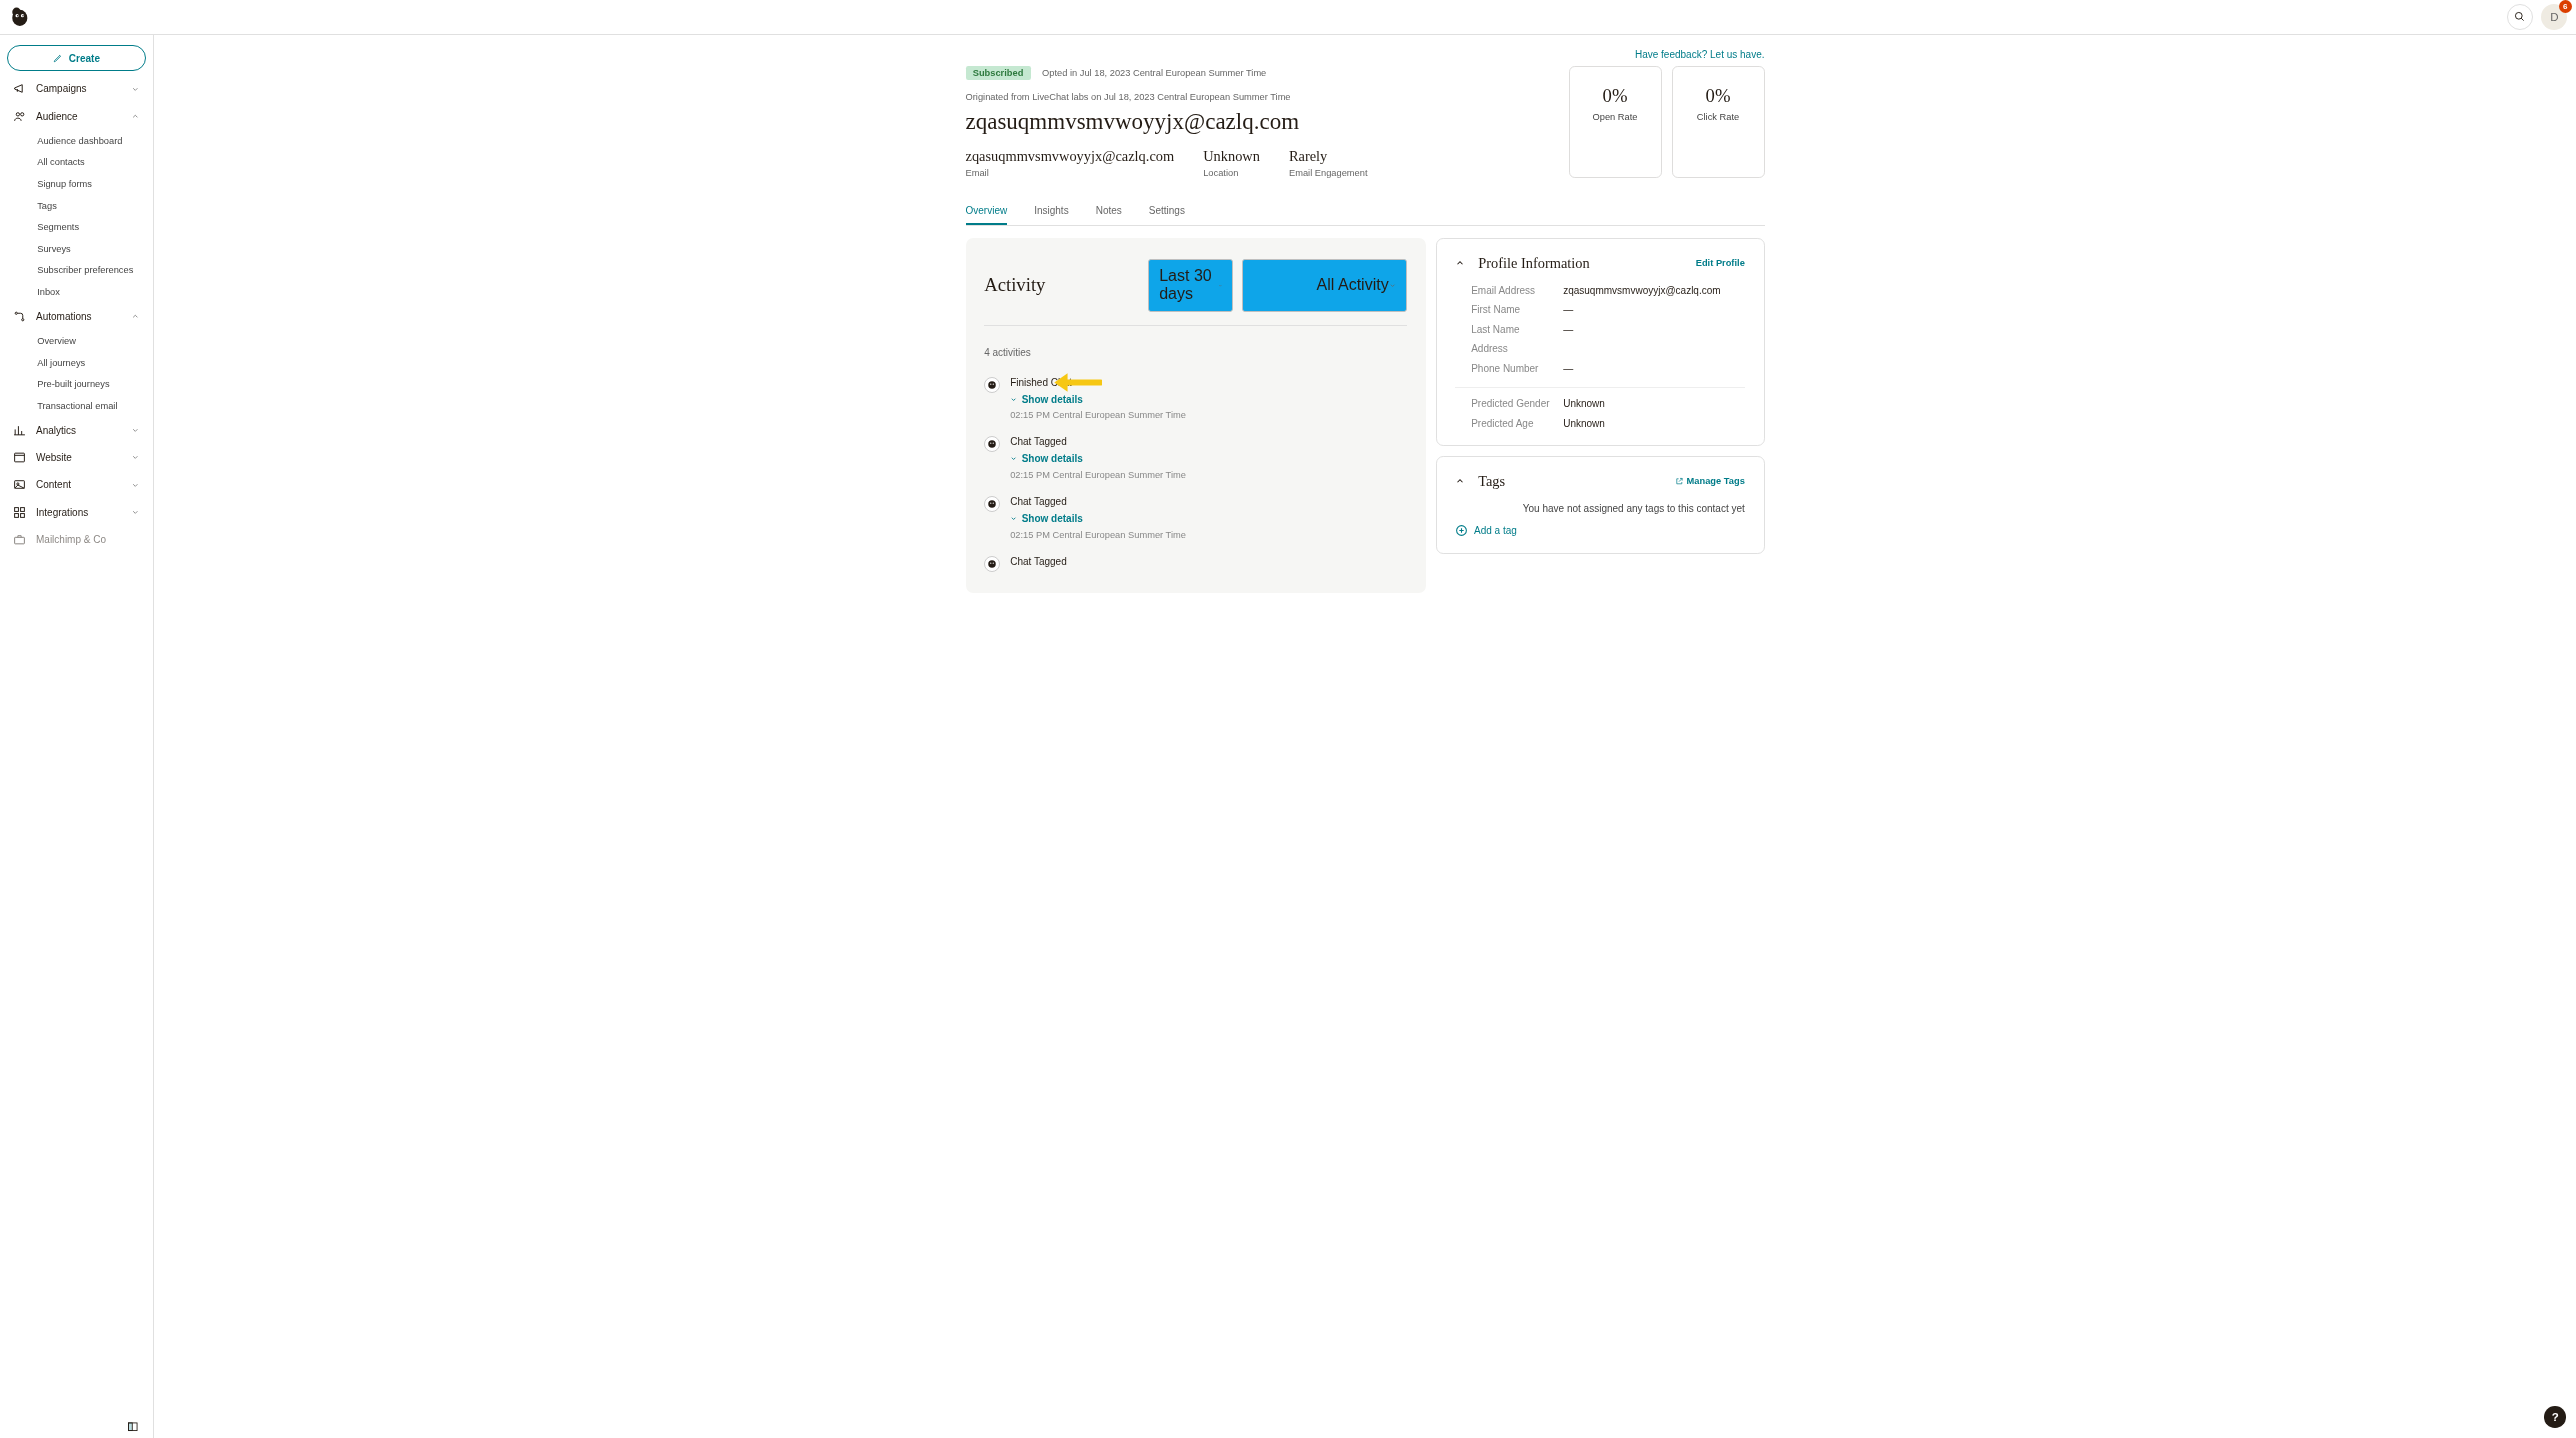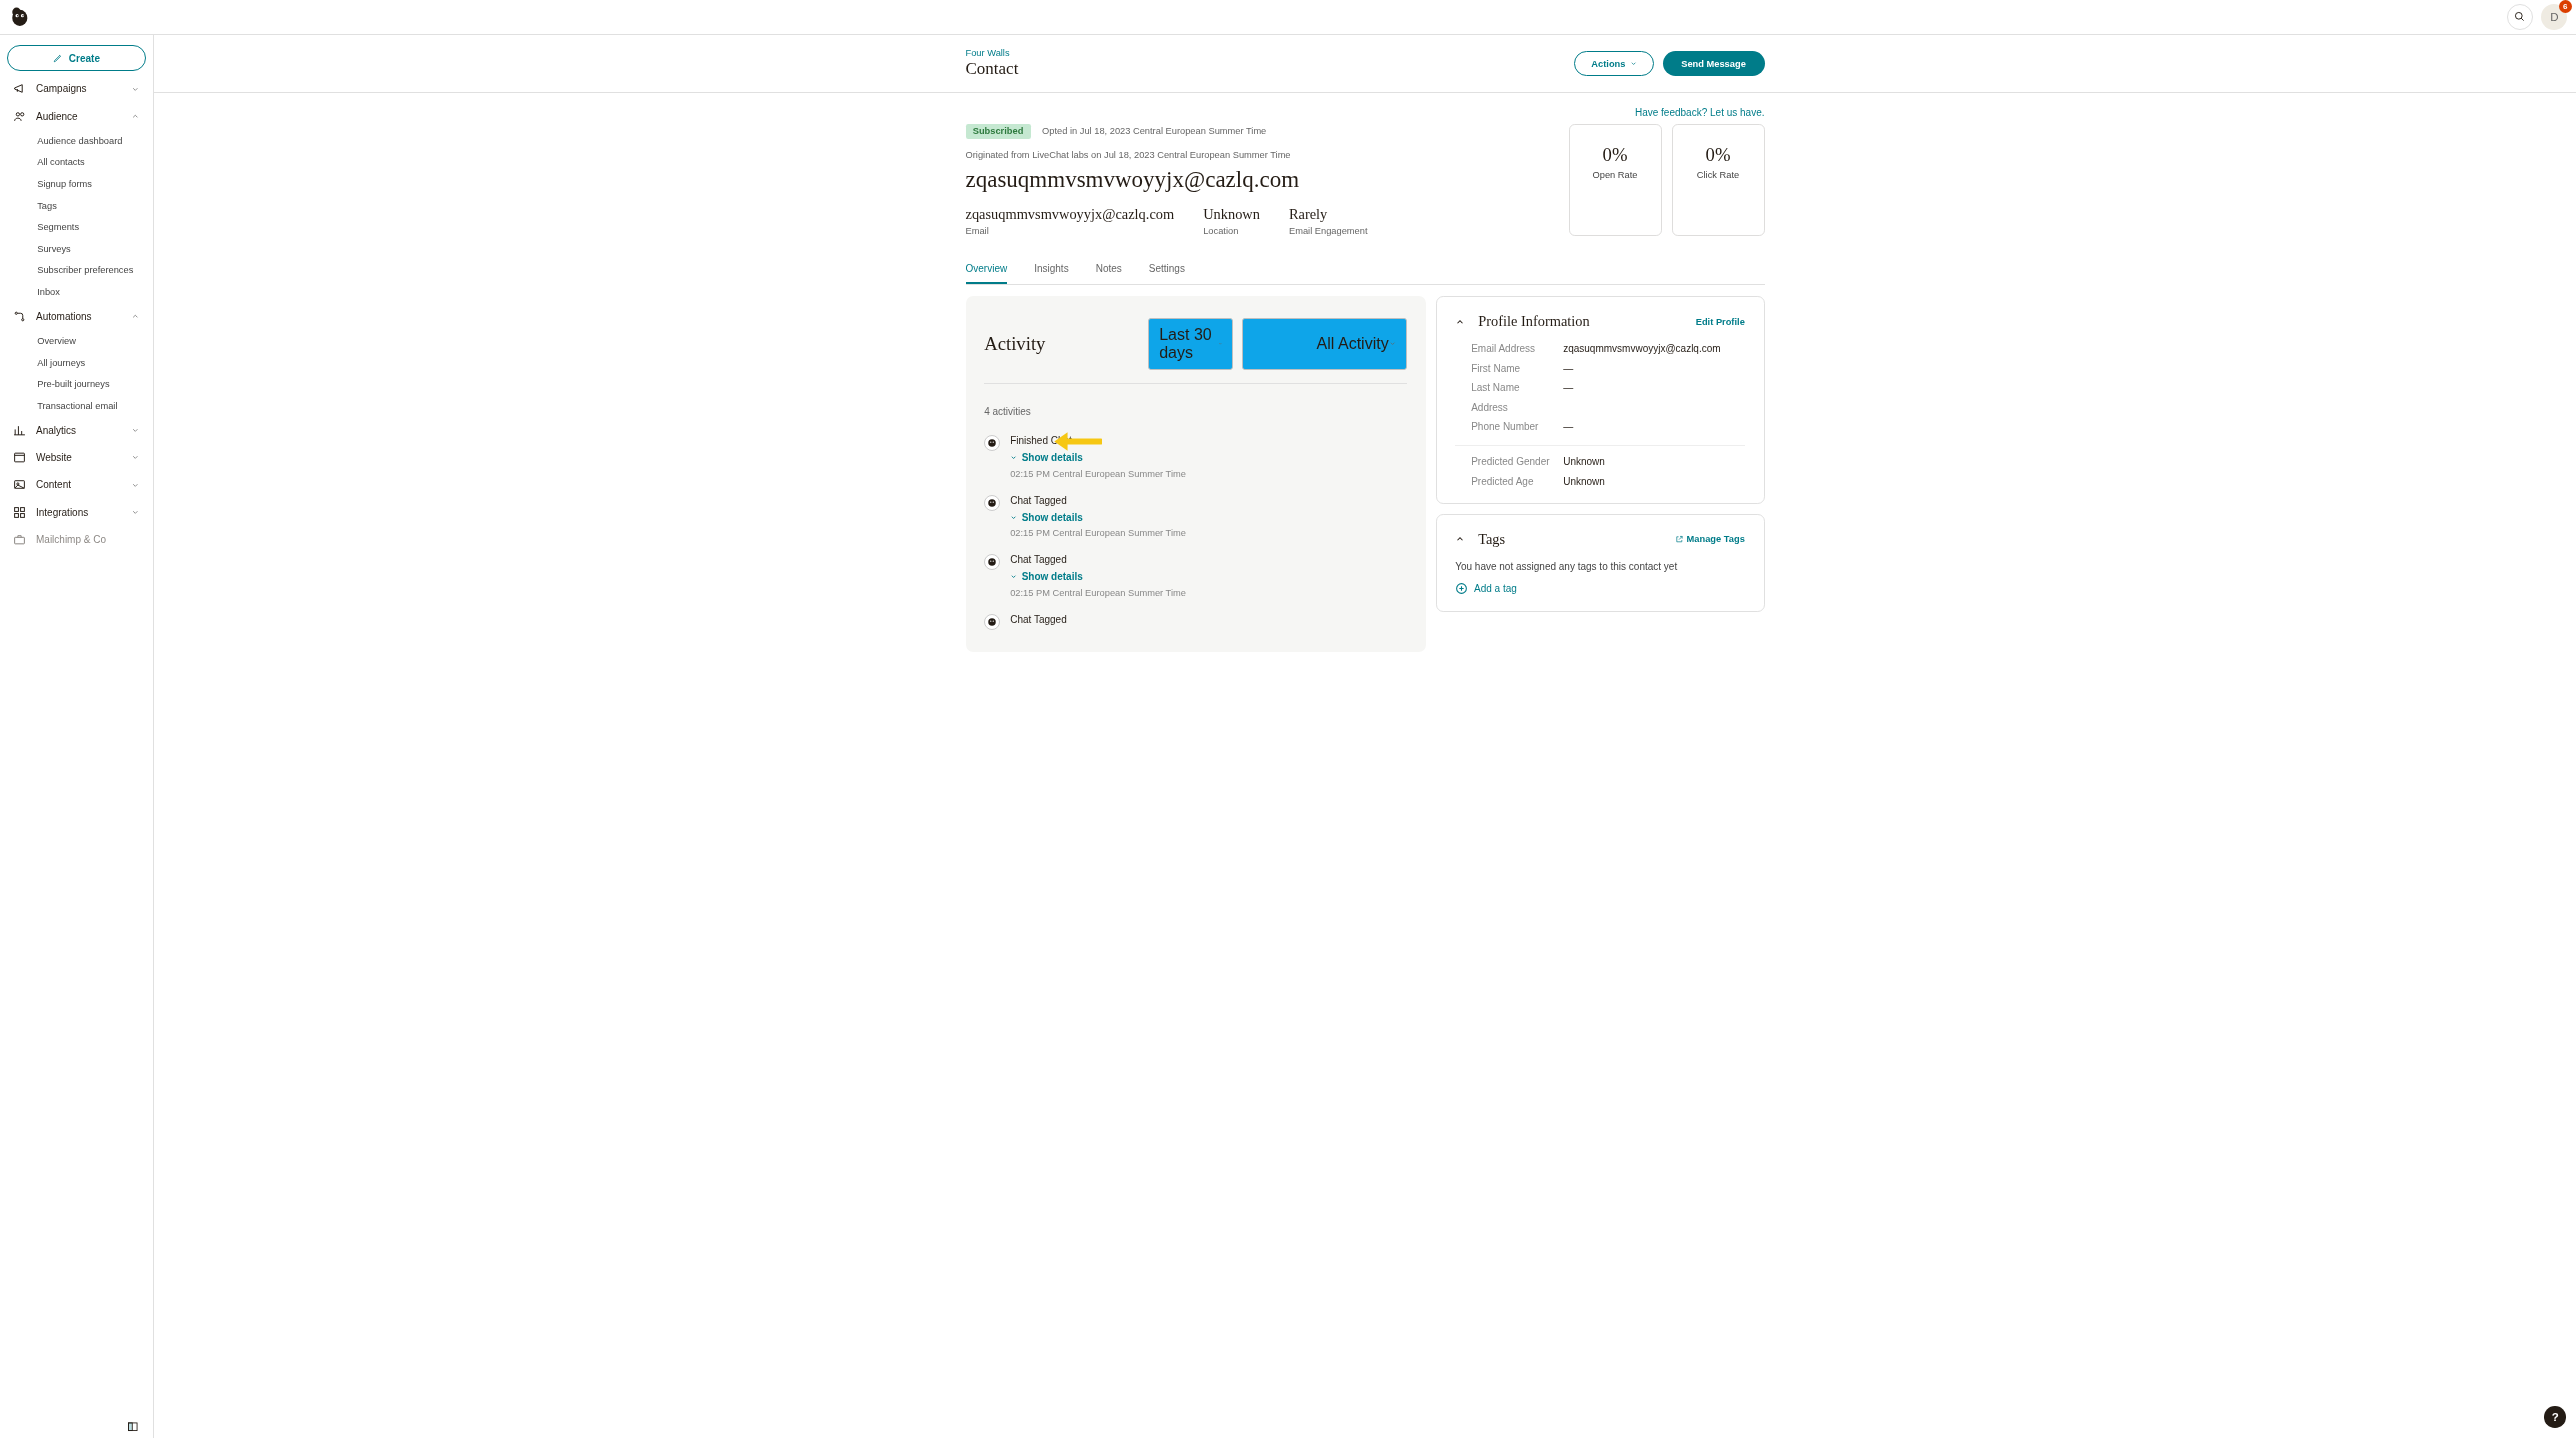--- a/index.html
+++ b/index.html
@@ -86,21 +86,21 @@
   .card-hdr { display: flex; align-items: center; justify-content: space-between; margin-bottom: 13px; }
   .card-hdr .left { display: flex; align-items: center; gap: 13px; }
   .card-hdr h3 { font-family: Georgia, serif; font-size: 14.4px; font-weight: 500; }
   .card-action { color: #007c89; font-size: 9.3px; font-weight: 600; cursor: pointer; display: flex; align-items: center; gap: 2.9px; }
 
   .info-grid { display: grid; grid-template-columns: 108px 1fr; row-gap: 8.6px; font-size: 10px; padding-bottom: 13px; }
   .info-grid .k { color: #888; margin-left: 16px; }
   .info-grid .v { color: #241c15; word-break: break-all; }
   .divider { border-top: 0.7px solid #eee; margin: 0 0 10px; }
 
-  .tags-empty { font-size: 10px; color: #444; }
+  .tags-empty { font-size: 10px; color: #444; text-align: right; }
   .add-tag { color: #007c89; font-size: 10px; font-weight: 500; display: flex; align-items: center; gap: 5.8px; margin-top: 10px; cursor: pointer; }
 
   .help-fab { position: fixed; bottom: 10px; right: 10px; width: 21.6px; height: 21.6px; background: #241c15; color: #fff; border-radius: 50%; display: flex; align-items: center; justify-content: center; font-size: 11.5px; font-weight: 600; cursor: pointer; }
 </style>
 </head>
 <body>
 
 <div class="topbar">
   <div class="logo">
     <svg viewBox="0 0 40 40">
@@ -259,37 +259,20 @@
     </div>
     <div class="sidebar-toggle">
       <svg width="11.5" height="11.5" viewBox="0 0 24 24" fill="none" stroke="#241c15" stroke-width="1.8">
           <rect x="3" y="4" width="18" height="16"></rect>
           <rect x="3" y="4" width="8" height="16" fill="#007c89" fill-opacity=".25"></rect>
         </svg>
     </div>
   </div>
 
   <div class="main">
-    <div class="main-header">
-      <div class="main-header-inner">
-        <div>
-          <div class="breadcrumb">Four Walls</div>
-          <div class="page-h1">Contact</div>
-        </div>
-        <div class="hdr-actions">
-          <button class="btn-outline">
-            <span>Actions</span>
-            <svg width="7.2" height="7.2" viewBox="0 0 24 24" fill="none" stroke="#007c89" stroke-width="2.5">
-                <path d="M6 9l6 6 6-6"></path>
-              </svg>
-          </button>
-          <button class="btn-solid">Send Message</button>
-        </div>
-      </div>
-    </div>
 
     <div class="content-wrap">
       <div class="feedback-row">
         <span class="feedback-link">Have feedback? Let us have.</span>
       </div>
 
       <div class="contact-head">
         <div class="ch-left">
           <div class="status-row">
             <span class="status-badge">Subscribed</span>

